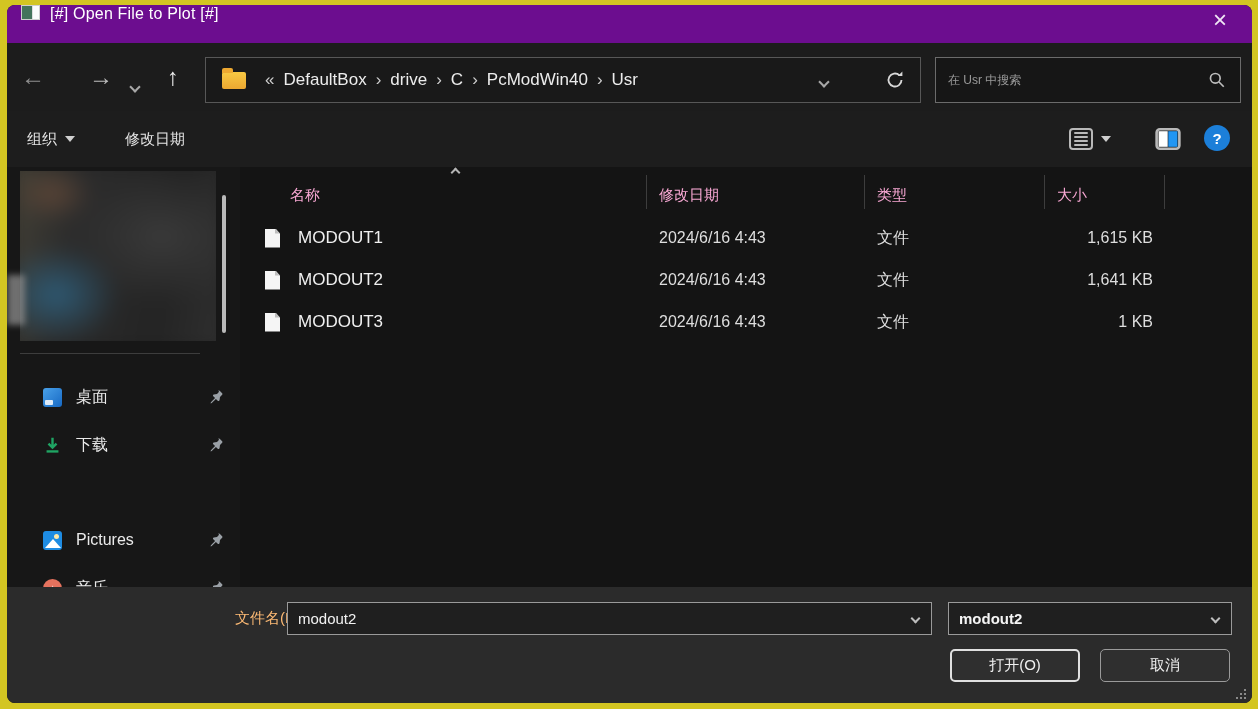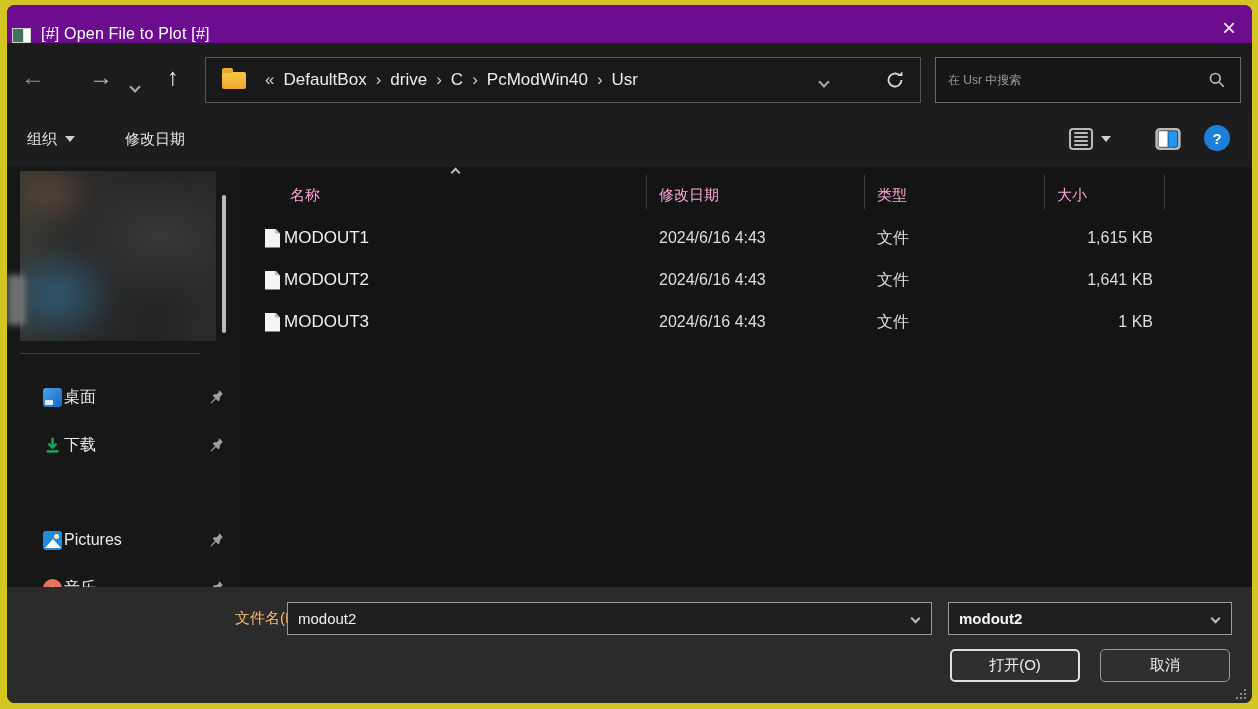--- a/index.html
+++ b/index.html
@@ -10,21 +10,21 @@
     font-family:"Liberation Sans","DejaVu Sans",sans-serif;
     color:#e6e6e6; -webkit-font-smoothing:antialiased;
   }
   .win {
     position:absolute; left:7px; top:5px; right:6px; bottom:6px;
     background:#121212; border-radius:8px; overflow:hidden;
   }
   
   .titlebar {
     position:absolute; left:0; top:0; right:0; height:38px;
-    background:#6c0d8f; display:flex; align-items:flex-end; padding:0 5px;
+    background:#6c0d8f; display:flex; align-items:flex-start; padding:0 14px;
   }
   .app-icon { width:19px; height:15px; background:#f2f2f2; border:1px solid #cfcfcf;
     display:flex; margin-right:10px; }
   .app-icon .pane-l { width:11px; height:100%; background:#44735b; border-right:1px solid #dedede; }
   .app-icon .pane-r { flex:1; background:#fbfbfb; }
   .title-text { font-size:16px; color:#fff; letter-spacing:.2px; }
   .close-btn { margin-left:auto; width:36px; height:30px; background:transparent; border:none;
     color:#f0e6f5; font-size:24px; line-height:28px; cursor:pointer; font-family:inherit; }
   
   .navbar { position:absolute; left:0; top:38px; right:0; height:68px; background:#1c1c1c; }
@@ -78,21 +78,21 @@
       radial-gradient(60px 40px at 20% 18%, #5a4436 0%, rgba(90,68,54,0) 70%),
       radial-gradient(120px 90px at 70% 40%, #3a3a3a 0%, rgba(40,40,40,0) 75%),
       linear-gradient(100deg, #454237 0%, #2c2c2c 30%, #242424 70%, #303030 100%);
     filter:blur(9px); }
   .side-scrollbar { position:absolute; left:215px; top:28px; width:4px; height:138px;
     background:#b9b9b9; border-radius:2px; }
   .blur-artifact { position:absolute; left:0px; top:108px; width:18px; height:50px;
     background:#8d8d8d; filter:blur(3px); opacity:.75; }
   .side-sep { position:absolute; left:13px; top:186px; width:180px; height:1px; background:#3d3d3d; }
   .side-item { position:absolute; left:36px; width:180px; height:34px;
-    display:flex; align-items:center; gap:2px; cursor:pointer; }
+    display:flex; align-items:center; gap:14px; cursor:pointer; }
   .side-item .lbl { font-size:16px; color:#eaeaea; }
   .side-item .pin { margin-left:auto; }
   .ico16 { width:19px; height:19px; flex:0 0 19px; }
   .desk-ico { border-radius:3px; background:linear-gradient(135deg,#49a1e9 0%,#1769c4 100%); position:relative; }
   .desk-ico::after { content:""; position:absolute; left:2px; bottom:2px; width:8px; height:5px;
     background:rgba(255,255,255,.85); border-radius:1px; }
   .doc-ico { border-radius:2px; background:#7d92ad; position:relative; }
   .doc-ico::after { content:""; position:absolute; left:3px; top:4px; right:3px; height:10px;
     background:repeating-linear-gradient(#f2f2f2 0 2px, transparent 2px 5px); }
   .pic-ico { border-radius:3px; background:#1e8ce3; position:relative; overflow:hidden; }
@@ -110,21 +110,21 @@
   .lhead .hcell { position:relative; display:flex; align-items:center; height:100%;
     font-size:15px; color:#f9a8d4; padding:10px 8px 0 0; cursor:pointer; }
   .lhead .hcell .htext { padding-left:50px; }
   .lhead .hcell.h-other .htext { padding-left:12px; }
   .lhead .hcell:not(:last-child)::after { content:""; position:absolute; right:0; top:8px;
     bottom:4px; width:1px; background:#3d3d3d; }
   .sort-chev { position:absolute; left:212px; top:2px; width:7px; height:7px;
     border:solid #b5b5b5; border-width:0 2px 2px 0; transform:rotate(-135deg); }
   .lrow { height:42px; align-items:center; cursor:pointer; }
   .lrow .cell { font-size:16px; color:#dedede; display:flex; align-items:center; height:100%; }
-  .lrow .c-name { padding-left:25px; gap:4px; font-size:17px; color:#f0f0f0; }
+  .lrow .c-name { padding-left:25px; gap:18px; font-size:17px; color:#f0f0f0; }
   .lrow .c-date, .lrow .c-type { padding-left:12px; }
   .lrow .c-size { justify-content:flex-end; padding-right:12px; }
   .file-ico { width:15px; height:19px; background:#f5f5f5; position:relative;
     clip-path:polygon(0 0, 70% 0, 100% 26%, 100% 100%, 0 100%); }
   .file-ico::after { content:""; position:absolute; right:0; top:0; width:5px; height:5px;
     background:#bdbdbd; clip-path:polygon(0 0, 100% 100%, 0 100%); }
   
   .footer { position:absolute; left:0; right:0; bottom:0; height:116px; background:#2b2b2b; }
   .fname-label { position:absolute; left:0; top:22px; width:270px; text-align:right;
     font-size:15px; color:#fdba74;margin-left:28px; }

